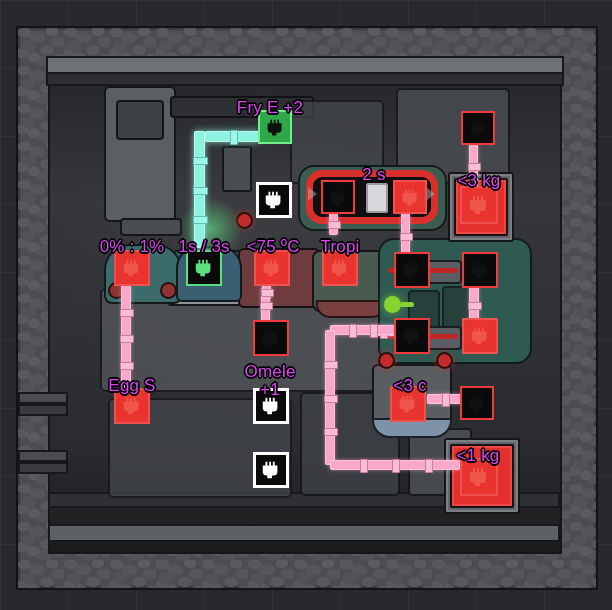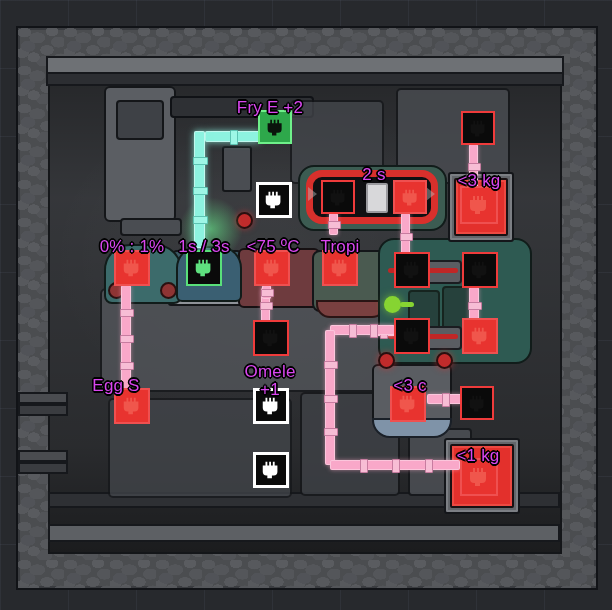--- a/index.html
+++ b/index.html
@@ -382,20 +382,20 @@
     </div>
 
   <div id="label-layer">
       <div class="lbl c" style="left: 270px; top: 99px;">Fry E +2</div>
       <div class="lbl c" style="left: 374px; top: 166px;">2 s</div>
       <div class="lbl c" style="left: 479px; top: 172px;">&lt;3 kg</div>
       <div class="lbl c" style="left: 132px; top: 238px;">0% : 1%</div>
       <div class="lbl c" style="left: 204px; top: 238px;">1s / 3s</div>
       <div class="lbl c" style="left: 273px; top: 238px;">&lt;75 ºC</div>
       <div class="lbl c" style="left: 340px; top: 238px;">Tropi</div>
-      <div class="lbl c" style="left: 116px; top: 377px;">Egg S</div>
+      <div class="lbl c" style="left: 132px; top: 377px;">Egg S</div>
       <div class="lbl c" style="left: 270px; top: 363px;">Omele</div>
       <div class="lbl c" style="left: 270px; top: 381px;">+1</div>
       <div class="lbl c" style="left: 410px; top: 377px;">&lt;3 c</div>
       <div class="lbl c" style="left: 478px; top: 447px;">&lt;1 kg</div>
     </div>
 
 </div>
 
 </body></html>

